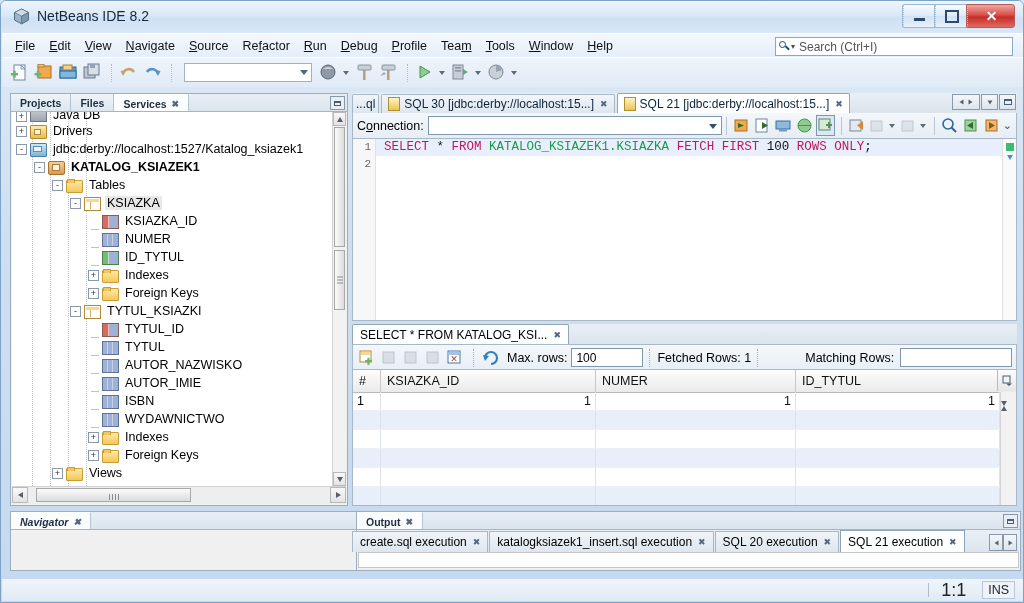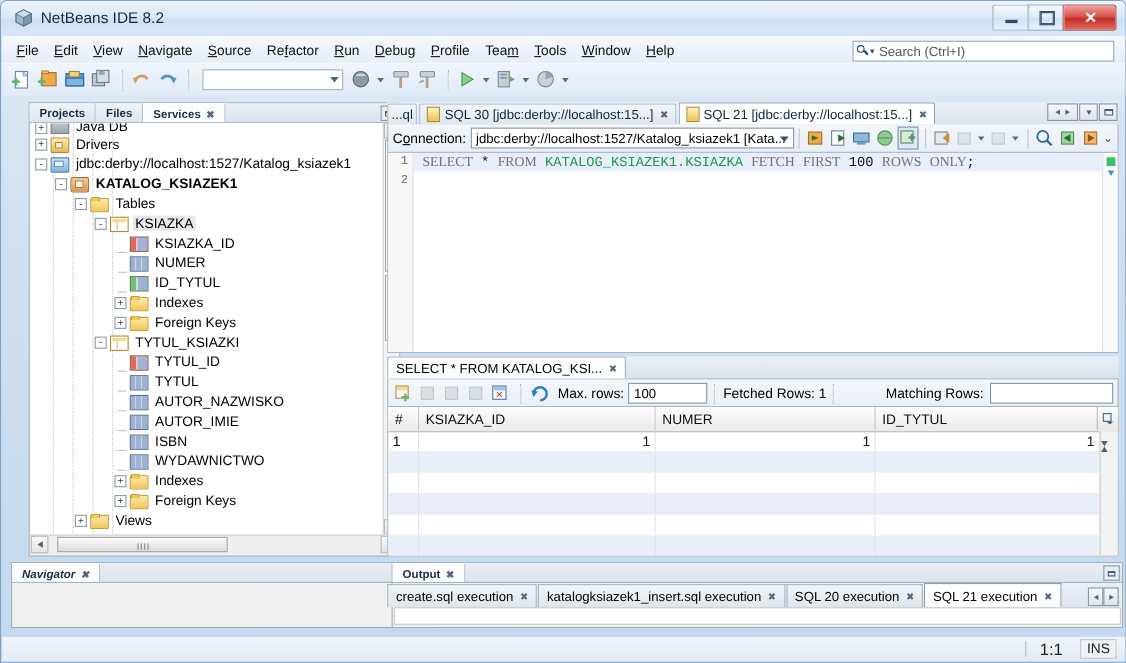--- a/index.html
+++ b/index.html
@@ -59,21 +59,21 @@
     box-sizing:border-box;margin:0 6px;position:relative;}
   .tbcombo .arrow{position:absolute;right:3px;top:6px;border-left:4px solid transparent;
     border-right:4px solid transparent;border-top:5px solid #4c6782;}
   .tbarrow{border-left:3px solid transparent;border-right:3px solid transparent;
     border-top:4px solid #5a6b7c;margin:0 5px 0 1px;}
 
   
   #main{position:absolute;left:1px;top:86px;width:1021px;height:481px;}
 
   
-  #leftpanel{position:absolute;left:24px;top:6px;width:338px;height:413px;
+  #leftpanel{position:absolute;left:8px;top:6px;width:338px;height:413px;
     background:#f0f0f0;border:1px solid #9aaec2;box-sizing:border-box;}
   .wtabs{height:17px;background:linear-gradient(180deg,#e8eef4 0%,#dbe4ed 100%);
     display:flex;align-items:stretch;position:relative;border-bottom:1px solid #a3b5c7;}
   .wtab{padding:1px 9px 0 9px;font-size:10.5px;font-weight:bold;color:#1c2e42;
     display:flex;align-items:center;border-right:1px solid #b6c4d2;
     background:linear-gradient(180deg,#eef3f8 0%,#dde6ef 100%);}
   .wtab.active{background:#fbfcfe;border-top:1px solid #fff;}
   .wtab .xc{margin-left:5px;font-size:9px;color:#55667a;}
   .wtbtn{position:absolute;right:2px;top:2px;width:13px;height:12px;
     border:1px solid #8799ab;background:#e9eef4;display:flex;align-items:center;justify-content:center;}
@@ -165,21 +165,21 @@
   .sqli{width:19px;height:19px;margin-right:2px;position:relative;}
 
   #codearea{position:absolute;left:0;right:0;top:45px;bottom:0;background:#fff;
     border:1px solid #a9b8c7;box-sizing:border-box;overflow:hidden;}
   #gutter{position:absolute;left:0;top:0;width:22px;bottom:0;background:#f7f7f7;border-right:1px solid #e2e2e2;}
   .gline{height:17px;line-height:17px;text-align:right;padding-right:4px;font-size:11px;color:#666;
     font-family:"Liberation Mono",monospace;}
   #codelines{position:absolute;left:23px;right:14px;top:0;bottom:0;}
   .cline{height:17px;line-height:17px;font-family:"Liberation Mono",monospace;font-size:12.5px;padding-left:8px;}
   .cline.hl{background:#e8eefc;}
-  .kw{color:#737373;font-family:Liberation Serif, serif;}
+  .kw{color:#be185d;}
   .tbl{color:#1a9a4a;}
   .num{color:#111;}
   .pun{color:#111;}
   #errstrip{position:absolute;right:0;top:0;width:13px;bottom:0;background:#fafafa;border-left:1px solid #e0e0e0;}
   #errstrip .mk{position:absolute;right:2px;top:4px;width:8px;height:8px;background:#3fba6e;}
   #errstrip .dn2{position:absolute;right:3px;top:16px;border-left:3.5px solid transparent;border-right:3.5px solid transparent;border-top:5px solid #4a8fd0;}
 
   
   #resultspanel{position:absolute;left:350px;top:237px;width:665px;height:182px;}
   .rtabs{height:20px;display:flex;align-items:flex-end;background:linear-gradient(180deg,#e9eff6,#dbe4ec);
@@ -226,21 +226,21 @@
   .otab .xc{margin-left:6px;font-size:9px;color:#55667a;}
   #outnav{position:absolute;right:2px;bottom:1px;display:flex;}
   .onb{width:12px;height:15px;border:1px solid #8799ab;background:linear-gradient(180deg,#f4f7fa,#dde5ed);
     display:flex;align-items:center;justify-content:center;}
   #outbody{position:absolute;left:1px;right:1px;top:40px;height:16px;background:#fff;border:1px solid #c6c6c6;box-sizing:border-box;}
 
   
   #statusbar{position:absolute;left:1px;bottom:1px;width:1021px;height:22px;
     background:linear-gradient(180deg,#eef4fa,#e1ebf5);display:flex;align-items:center;justify-content:flex-end;}
   #statusbar .sep{width:1px;height:14px;background:#aebecd;margin:0 12px;}
-  #statusbar .pos{font-size:15px;color:#222;}
+  #statusbar .pos{font-size:18px;color:#222;}
   #statusbar .ins{font-size:12.5px;color:#222;border:1px solid #b9c6d3;padding:1px 5px;margin-left:16px;margin-right:8px;background:#eef3f9;}
 </style>
 </head>
 <body>
 
 <div id="window">
 
   <div id="titlebar">
     <span class="tcube">
       <svg width="17" height="17" viewBox="0 0 17 17">
@@ -630,21 +630,20 @@
             </div>
           <div class="etb">
               <i style="display:block;width:8px;height:6px;border:1px solid #4a5e73;border-top-width:2px;box-sizing:border-box;"></i>
             </div>
         </div>
       </div>
 
       <div id="connbar">
         <span class="lab">C<u>o</u>nnection:</span>
         <div id="conncombo">
-          <span>jdbc:derby://localhost:1527/Katalog_ksiazek1 [Kata...</span>
           <span class="arrow"></span>
         </div>
         <div class="sqlsep"></div>
         <span class="sqli"><svg width="19" height="19">
               <rect x="3" y="4" width="12" height="11" fill="#f0a94e" stroke="#a96f20"></rect>
               <polygon points="6,7 12,9.5 6,12" fill="#2f6d2f"></polygon>
             </svg></span>
         <span class="sqli"><svg width="19" height="19">
               <rect x="3" y="3" width="11" height="13" fill="#fbfdff" stroke="#6f85a0"></rect>
               <polygon points="9,6 15,9.5 9,13" fill="#2f6d2f"></polygon>

